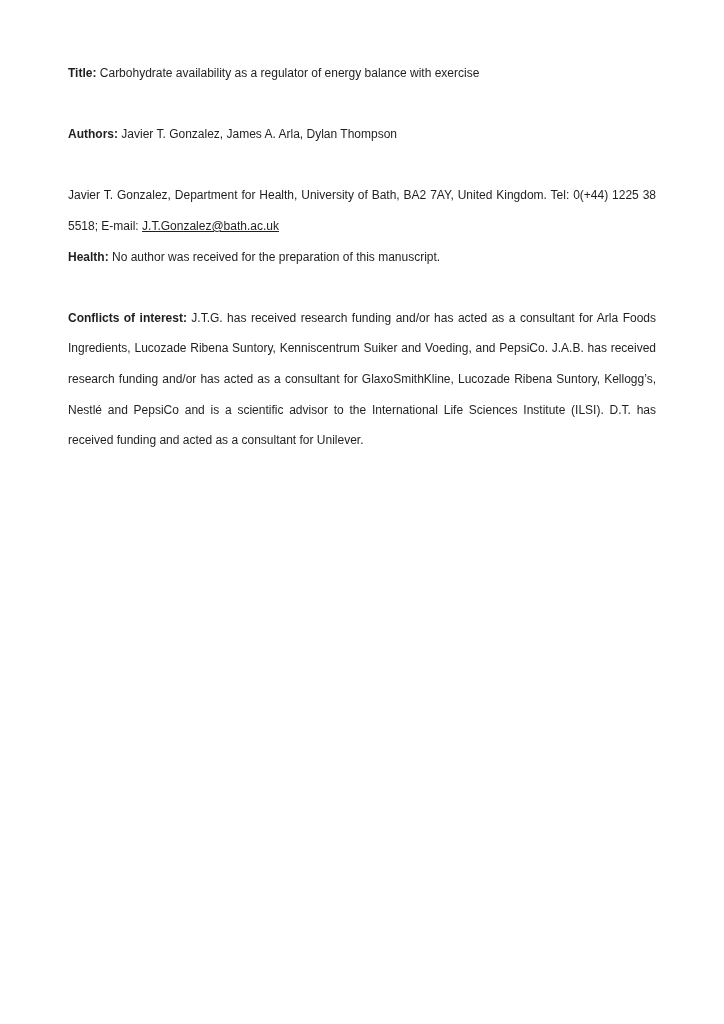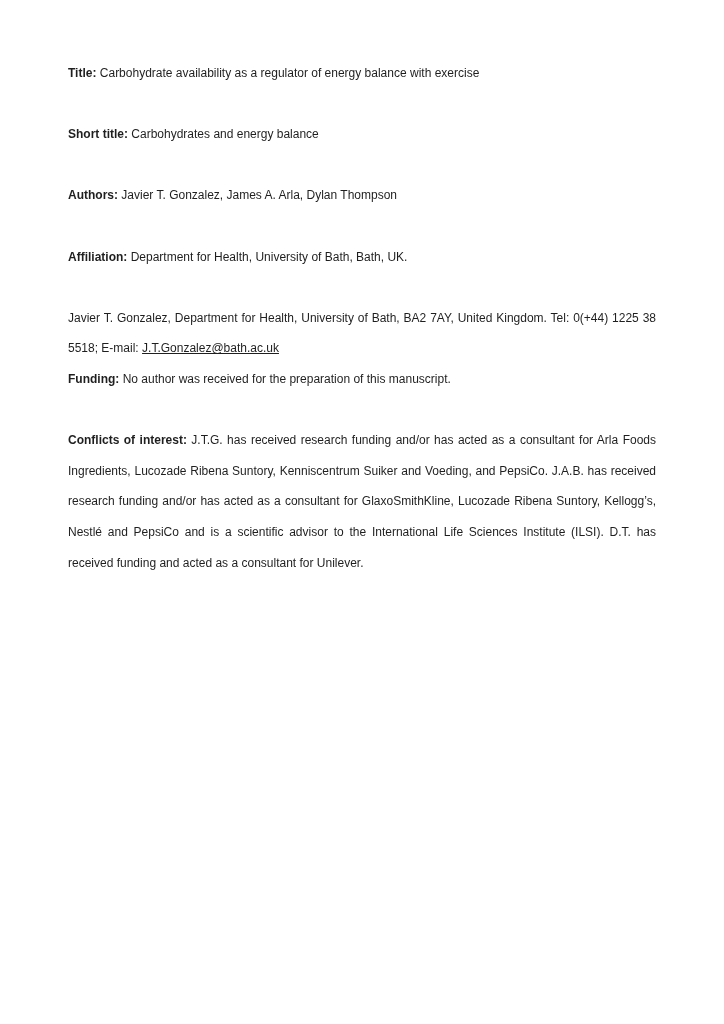--- a/index.html
+++ b/index.html
@@ -48,28 +48,26 @@
   }
 </style>
 </head>
 <body>
 
 <div class="page">
   <div class="content">
 
     <p class="sec"><span class="label">Title:</span><span> Carbohydrate availability as a regulator of energy balance with exercise</span></p>
 
-    <p class="sec"><span class="label">Short title:</span><span> Carbohydrates and energy balance</span></p>
 
     <p class="sec"><span class="label">Authors:</span><span> Javier T. Gonzalez, James A. Arla, Dylan Thompson</span></p>
 
-    <p class="sec"><span class="label">Affiliation:</span><span> Department for Health, University of Bath, Bath, UK.</span></p>
 
 
     <p class="tight justified"><span>Javier T. Gonzalez, Department for Health, University of Bath, BA2 7AY, United Kingdom. Tel: 0(+44) 1225 38 5518; E-mail: </span><a class="email">J.T.Gonzalez@bath.ac.uk</a></p>
 
 
-    <p class="sec"><span class="label">Funding:</span><span> No author was received for the preparation of this manuscript.</span></p>
+    <p class="sec"><span class="label">Health:</span><span> No author was received for the preparation of this manuscript.</span></p>
 
     <p class="tight justified"><span class="label">Conflicts of interest:</span><span> J.T.G. has received research funding and/or has acted as a consultant for Arla Foods Ingredients, Lucozade Ribena Suntory, Kenniscentrum Suiker and Voeding, and PepsiCo. J.A.B. has received research funding and/or has acted as a consultant for GlaxoSmithKline, Lucozade Ribena Suntory, Kellogg’s, Nestlé and PepsiCo and is a scientific advisor to the International Life Sciences Institute (ILSI). D.T. has received funding and acted as a consultant for Unilever.</span></p>
 
   </div>
 </div>
 
 </body></html>

